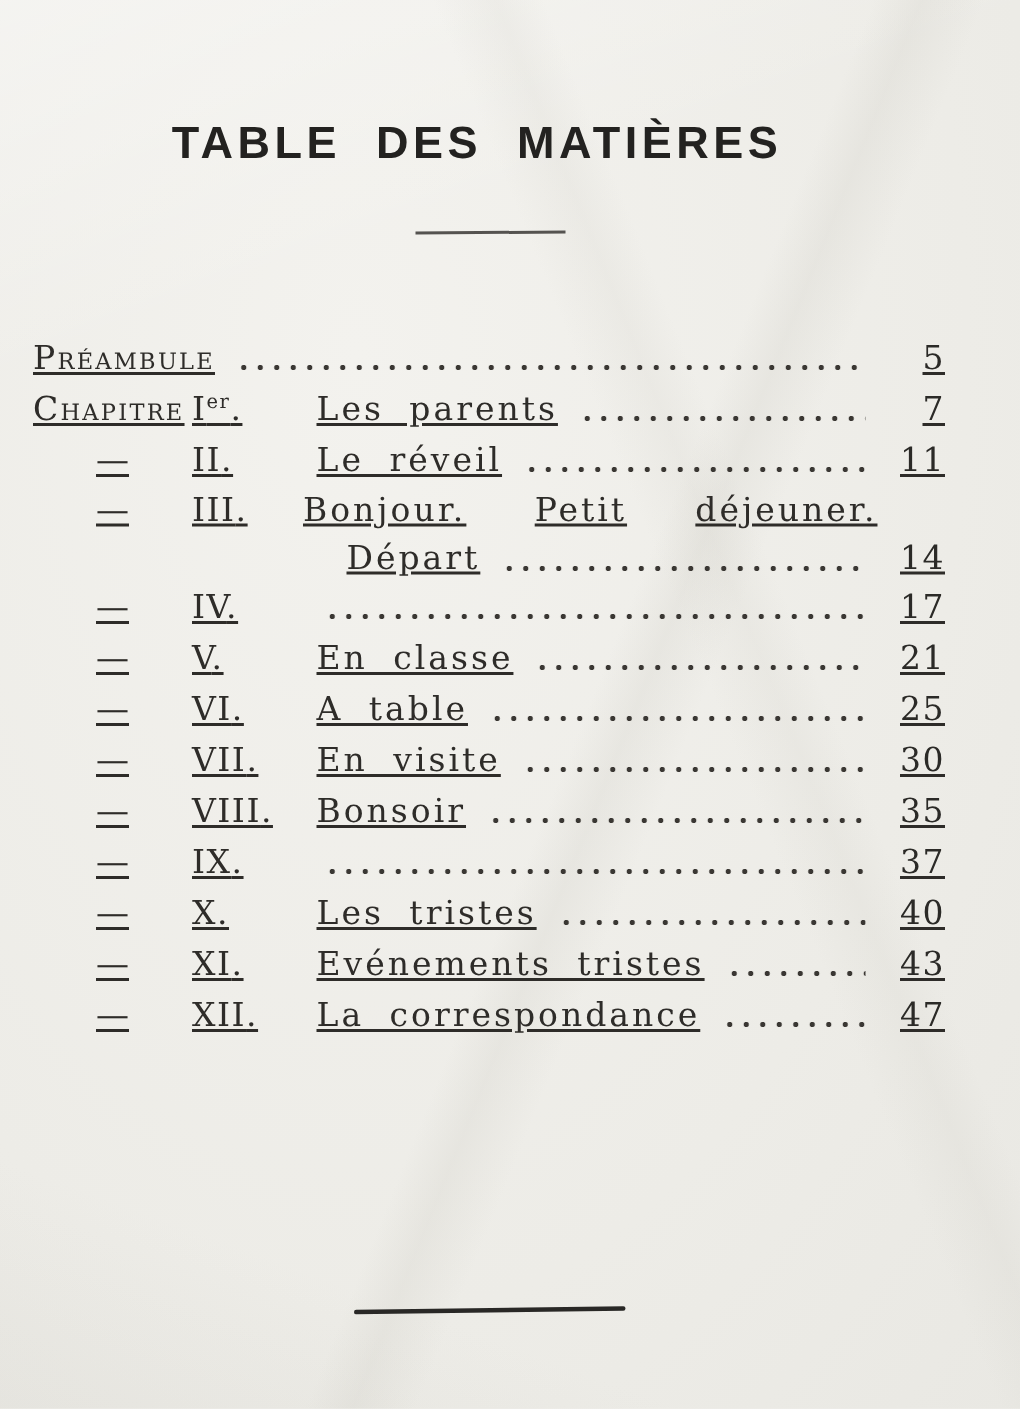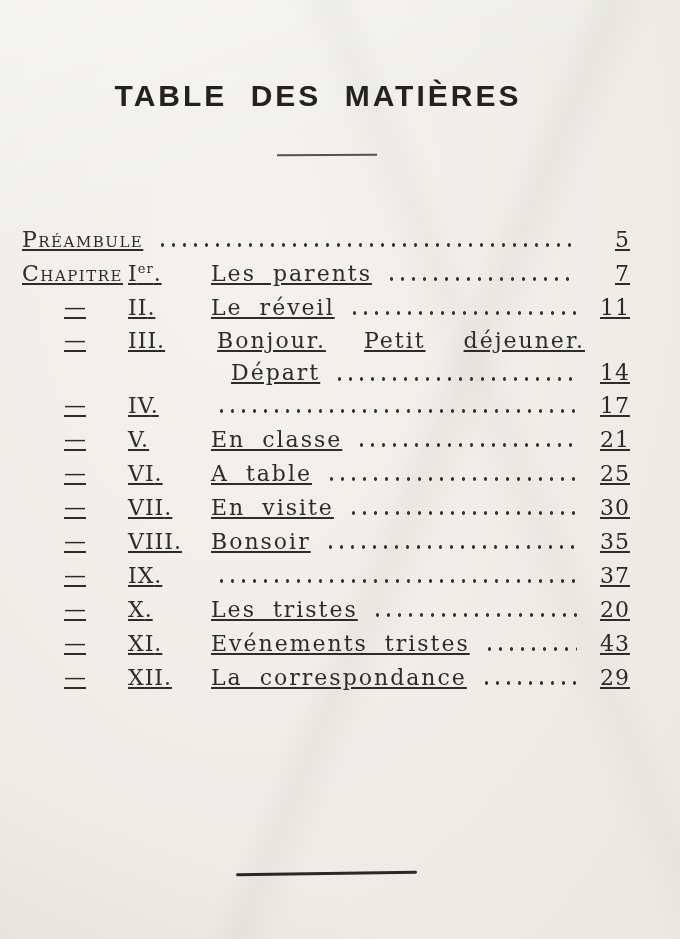--- a/index.html
+++ b/index.html
@@ -47,21 +47,21 @@
   .row-conclusion { margin-top: 10px; }
 
   .col-label { flex: none; width: 106px; font-variant: small-caps; letter-spacing: 1.5px; }
   .col-label.dash { text-align: center; font-variant: normal; letter-spacing: 0; }
   .col-roman { flex: none; width: 74px; text-align: left; letter-spacing: 1px; }
   .col-roman sup { font-size: 13px; line-height: 0; }
   .col-title { flex: none; margin-left: 9px; letter-spacing: 2px; word-spacing: 8px; text-align: right; }
   .col-title.indent { margin-left: 29px; }
   .words-spread {
     flex: 1; display: flex; justify-content: space-between;
-    margin-left: 15px; letter-spacing: 2px;
+    margin-left: 0; letter-spacing: 2px;
   }
   .leader {
     flex: 1;
     align-self: stretch;
     margin: 0 8px 0 12px;
     background-image: radial-gradient(circle, #3a3733 1.5px, rgba(0,0,0,0) 2px);
     background-size: 11px 6px;
     background-repeat: repeat-x;
     background-position: 2px 19px;
   }
@@ -150,31 +150,31 @@
       <span class="col-label dash">—</span>
       <span class="col-roman"><span>IX</span><span>.</span></span>
       <span class="leader"></span>
       <span class="col-page">37</span>
     </div>
     <div class="row">
       <span class="col-label dash">—</span>
       <span class="col-roman"><span>X</span><span>.</span></span>
       <span class="col-title">Les tristes</span>
       <span class="leader"></span>
-      <span class="col-page">20</span>
+      <span class="col-page">40</span>
     </div>
     <div class="row">
       <span class="col-label dash">—</span>
       <span class="col-roman"><span>XI</span><span>.</span></span>
       <span class="col-title">Evénements tristes</span>
       <span class="leader"></span>
       <span class="col-page">43</span>
     </div>
     <div class="row">
       <span class="col-label dash">—</span>
       <span class="col-roman"><span>XII</span><span>.</span></span>
       <span class="col-title">La correspondance</span>
       <span class="leader"></span>
-      <span class="col-page">29</span>
+      <span class="col-page">47</span>
     </div>
   </div>
 
 <div class="rule rule-bottom"></div>
 
 </body></html>

